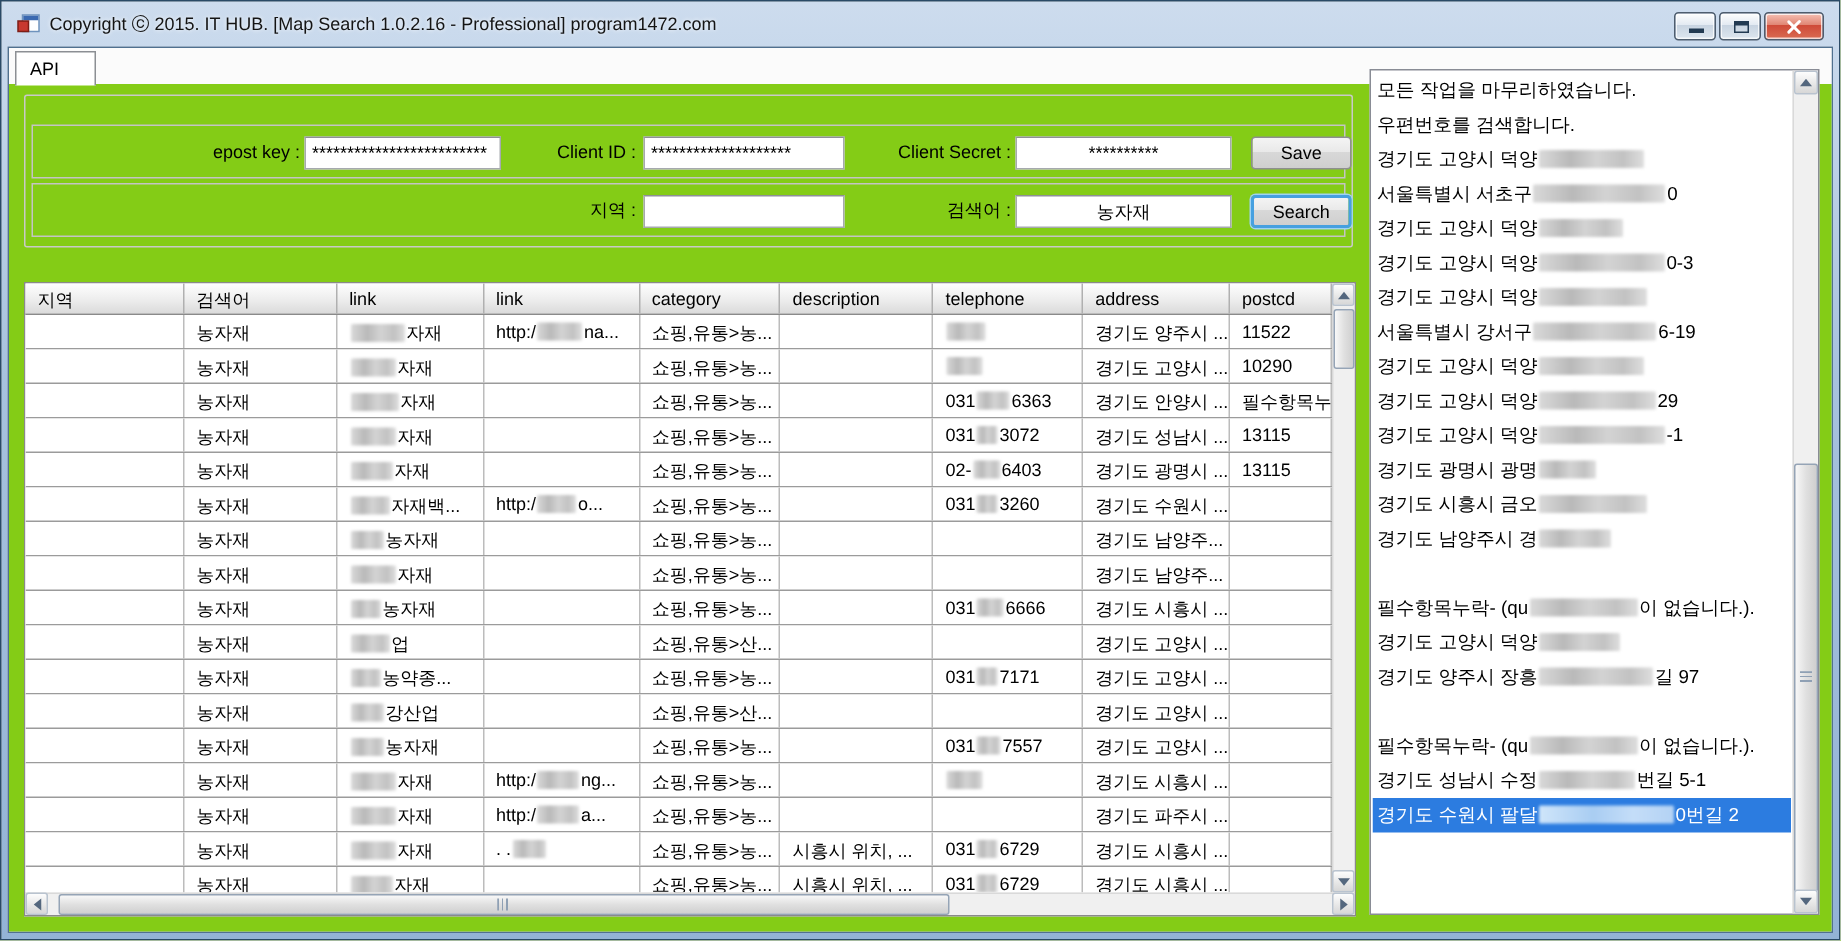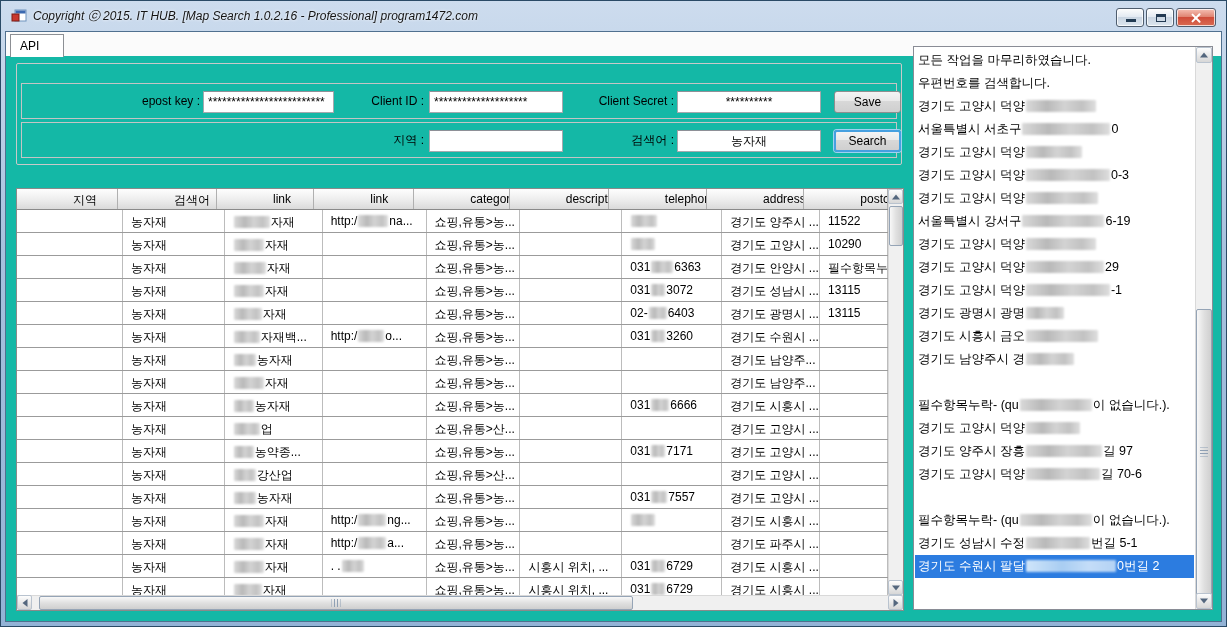--- a/index.html
+++ b/index.html
@@ -3,38 +3,38 @@
 <meta charset="utf-8">
 <style>
   html,body{margin:0;padding:0;background:#e8e8e8;}
   *{box-sizing:border-box;}
   .window{position:relative;width:1227px;height:627px;
     font-family:"Liberation Sans","DejaVu Sans",sans-serif;font-size:12px;color:#000;
     background:linear-gradient(#cddcee,#a7c2de 40%,#93b3d6);border:1px solid #2a4a66;}
   
   .titlebar{position:absolute;left:0;top:0;right:0;height:30px;display:flex;align-items:center;padding:0 10px;}
   .app-icon{width:16px;height:16px;margin-right:6px;flex:0 0 auto;}
-  .title-text{font-size:12px;color:#141414;white-space:nowrap;text-shadow:0 0 3px #fff;font-style:italic;}
+  .title-text{font-size:12px;color:#141414;white-space:nowrap;text-shadow:0 0 3px #fff;}
   .winbtns{position:absolute;right:10px;top:7px;display:flex;gap:2px;}
   .wbtn{height:19px;border:1px solid #4e5d6e;border-radius:3px;position:relative;
     background:linear-gradient(#fdfdfd,#e3eaf2 45%,#c8d4e1 46%,#dde6ef);box-shadow:inset 0 0 0 1px rgba(255,255,255,.75);}
   .wbtn.min,.wbtn.max{width:28px;}
   .wbtn.close{width:40px;background:linear-gradient(#f6c0b4,#e08573 45%,#cf4a38 46%,#d96b52);}
   .glyph-min{position:absolute;left:9px;bottom:4px;width:10px;height:3px;background:#223a52;}
   .glyph-max{position:absolute;left:9px;top:5px;width:10px;height:8px;border:1px solid #223a52;border-top:3px solid #223a52;background:transparent;}
   .glyph-x{position:absolute;left:50%;top:50%;width:12px;height:12px;transform:translate(-50%,-50%);}
   .glyph-x::before,.glyph-x::after{content:"";position:absolute;left:5px;top:0;width:2.4px;height:12px;background:#fff;border-radius:1px;}
   .glyph-x::before{transform:rotate(45deg);}
   .glyph-x::after{transform:rotate(-45deg);}
   
   .client{position:absolute;left:4px;right:4px;top:30px;bottom:4px;background:#fff;border:1px solid #50708f;}
   .tabstrip{position:absolute;left:0;right:0;top:0;height:24px;background:#fbfbfb;}
   .tab{position:absolute;left:4px;top:2px;width:54px;height:23px;background:#fff;border:1px solid #8c8f94;border-bottom:none;
     padding:4px 0 0 9px;z-index:2;}
-  .page{position:absolute;left:0;right:0;top:24px;bottom:0;background:#14b8a6;}
+  .page{position:absolute;left:0;right:0;top:24px;bottom:0;background:#84cc16;}
   
   .settings{position:absolute;left:10px;top:7px;width:886px;height:102px;border:1px solid #c9c9c9;border-radius:2px;}
   .srow{position:absolute;left:4px;right:4px;height:36px;border:1px solid #c4c4c4;}
   .srow1{top:19px;} .srow2{top:58px;}
   .flabel{position:absolute;top:0;bottom:0;display:flex;align-items:center;justify-content:flex-end;white-space:nowrap;color:#000;}
   .fld{position:absolute;top:7px;height:22px;border:1px solid #a6a9ae;border-top-color:#8e9097;background:#fff;
     font-family:inherit;font-size:12px;padding:0 4px;outline:none;}
   .fld.center{text-align:center;}
   .btn97{position:absolute;top:7px;height:22px;width:67px;border:1px solid #8e8f8f;border-radius:3px;
     background:linear-gradient(#f4f4f4,#e9e9e9 45%,#d8d8d8 46%,#cfcfcf);font-family:inherit;font-size:12px;padding:0;}
@@ -44,21 +44,21 @@
   .l-cid{left:322px;width:80px;} .f-cid{left:407px;width:134px;}
   .l-csec{left:552px;width:100px;} .f-csec{left:655px;width:144px;}
   .b-save{left:812px;}
   .l-region{left:334px;width:68px;} .f-region{left:407px;width:134px;}
   .l-keyword{left:574px;width:78px;} .f-keyword{left:655px;width:144px;}
   .b-search{left:812px;}
   
   .grid{position:absolute;left:10px;top:132px;width:888px;height:423px;border:1px solid #8a8a8a;background:#fff;}
   .grid-header{position:absolute;left:0;top:0;right:15px;height:21px;display:flex;
     background:linear-gradient(#fefefe,#ebebeb 60%,#dadada);border-bottom:1px solid #8a8a8a;}
-  .th{padding:3px 0 0 8px;border-right:1px solid #b0b0b0;white-space:nowrap;overflow:hidden;height:20px;margin-left:48px;}
+  .th{padding:3px 0 0 8px;border-right:1px solid #b0b0b0;white-space:nowrap;overflow:hidden;height:20px;}
   .grid-body{position:absolute;left:0;top:21px;right:15px;bottom:15px;overflow:hidden;background:#fff;}
   .tr{display:flex;height:23px;border-bottom:1px solid #9b9b9b;background:#fff;}
   .td{padding:4px 2px 0 8px;border-right:1px solid #bcbcbc;white-space:nowrap;overflow:hidden;height:22px;}
   .c0{width:106px;} .c1{width:102px;} .c2{width:98px;} .c3{width:104px;} .c4{width:94px;}
   .c5{width:102px;} .c6{width:100px;} .c7{width:98px;} .c8{width:68px;}
   
   .blur{display:inline-block;height:12px;vertical-align:-2px;margin:0 1px;border-radius:1px;
     background:linear-gradient(90deg,#d9d9d9,#b9b9b9 30%,#d3d3d3 55%,#c2c2c2 80%,#dedede);filter:blur(1.2px);}
   
   .sb-track-v{position:absolute;right:0;top:0;width:15px;bottom:15px;background:#f0f0f0;border-left:1px solid #d9d9d9;}
@@ -379,21 +379,20 @@
           <div class="log-item">경기도 고양시 덕양<span class="blur" style="width: 70px;"></span></div>
           <div class="log-item">경기도 고양시 덕양<span class="blur" style="width: 78px;"></span>29</div>
           <div class="log-item">경기도 고양시 덕양<span class="blur" style="width: 84px;"></span>-1</div>
           <div class="log-item">경기도 광명시 광명<span class="blur" style="width: 38px;"></span></div>
           <div class="log-item">경기도 시흥시 금오<span class="blur" style="width: 72px;"></span></div>
           <div class="log-item">경기도 남양주시 경<span class="blur" style="width: 48px;"></span></div>
           <div class="log-item"></div>
           <div class="log-item">필수항목누락- (qu<span class="blur" style="width: 72px;"></span>이 없습니다.).</div>
           <div class="log-item">경기도 고양시 덕양<span class="blur" style="width: 54px;"></span></div>
           <div class="log-item">경기도 양주시 장흥<span class="blur" style="width: 76px;"></span>길 97</div>
-          <div class="log-item">경기도 고양시 덕양<span class="blur" style="width: 74px;"></span>길 70-6</div>
           <div class="log-item"></div>
           <div class="log-item">필수항목누락- (qu<span class="blur" style="width: 72px;"></span>이 없습니다.).</div>
           <div class="log-item">경기도 성남시 수정<span class="blur" style="width: 64px;"></span>번길 5-1</div>
           <div class="log-item selected">경기도 수원시 팔달<span class="blur" style="width: 90px;"></span>0번길 2</div>
         </div>
       <div class="lb-scroll">
         <div class="sb-btn" style="top:0;">
             <span class="arr up"></span>
           </div>
         <div class="sb-thumb" style="left:0;right:0;top:262px;height:286px;">

